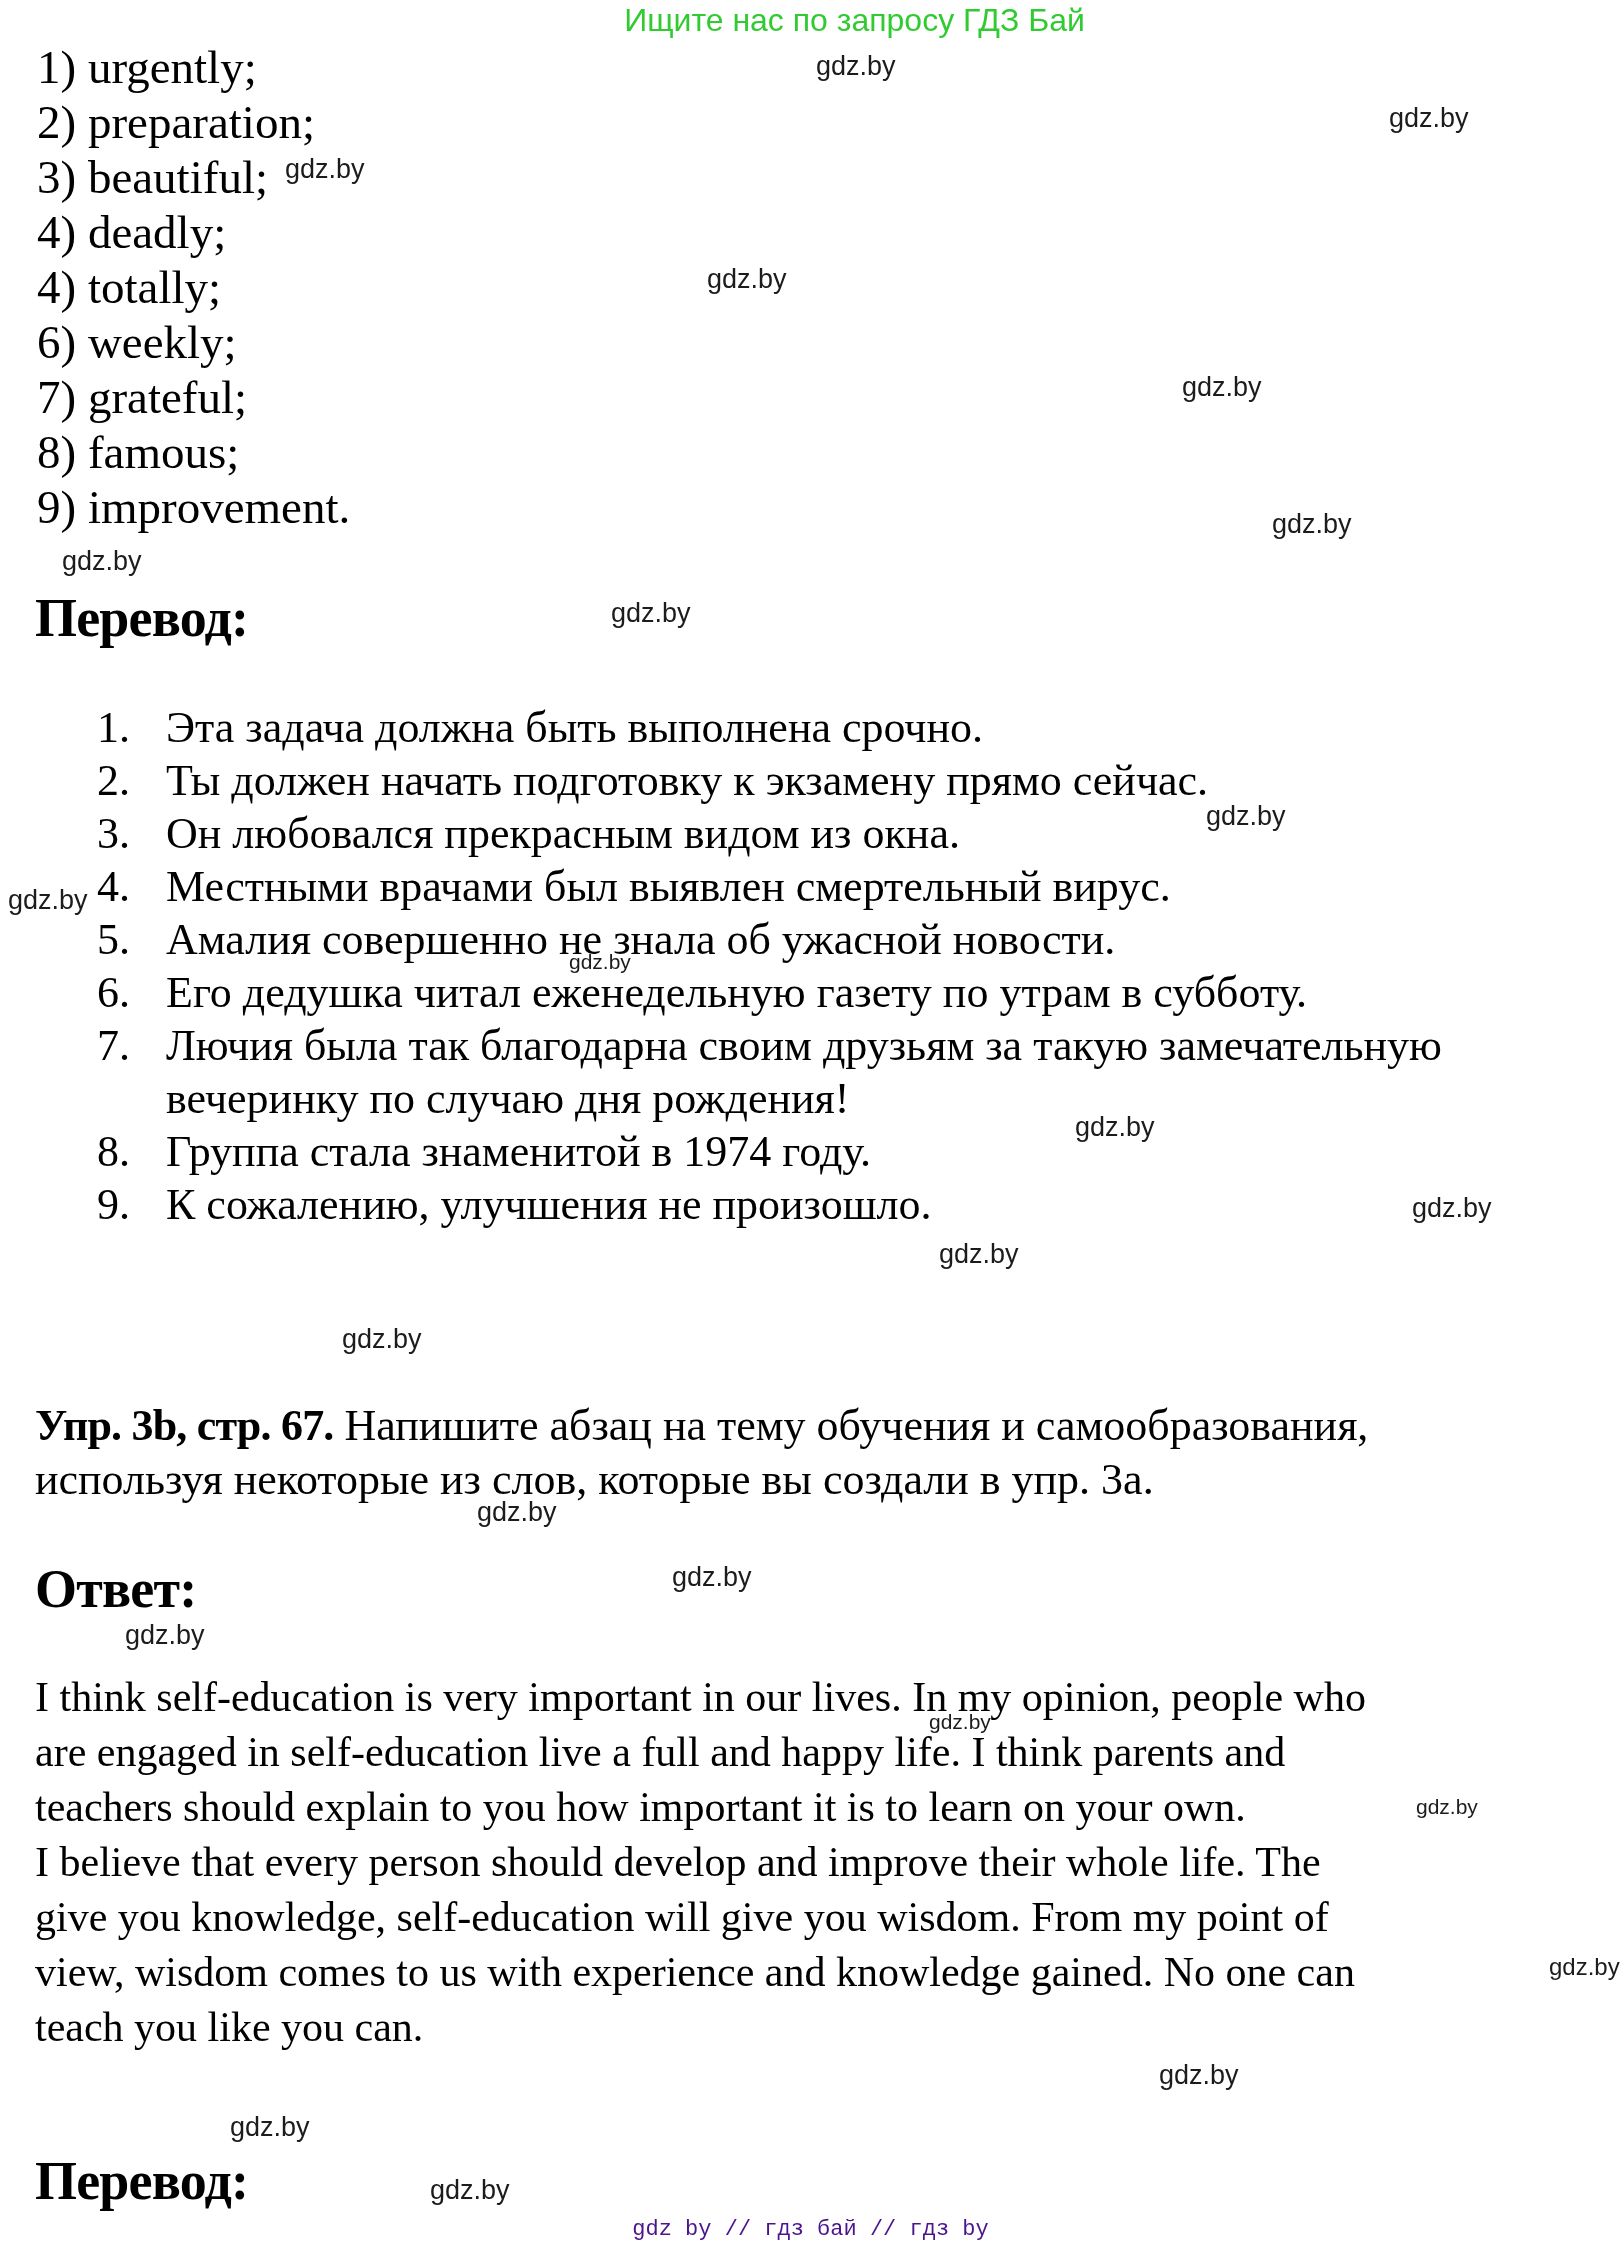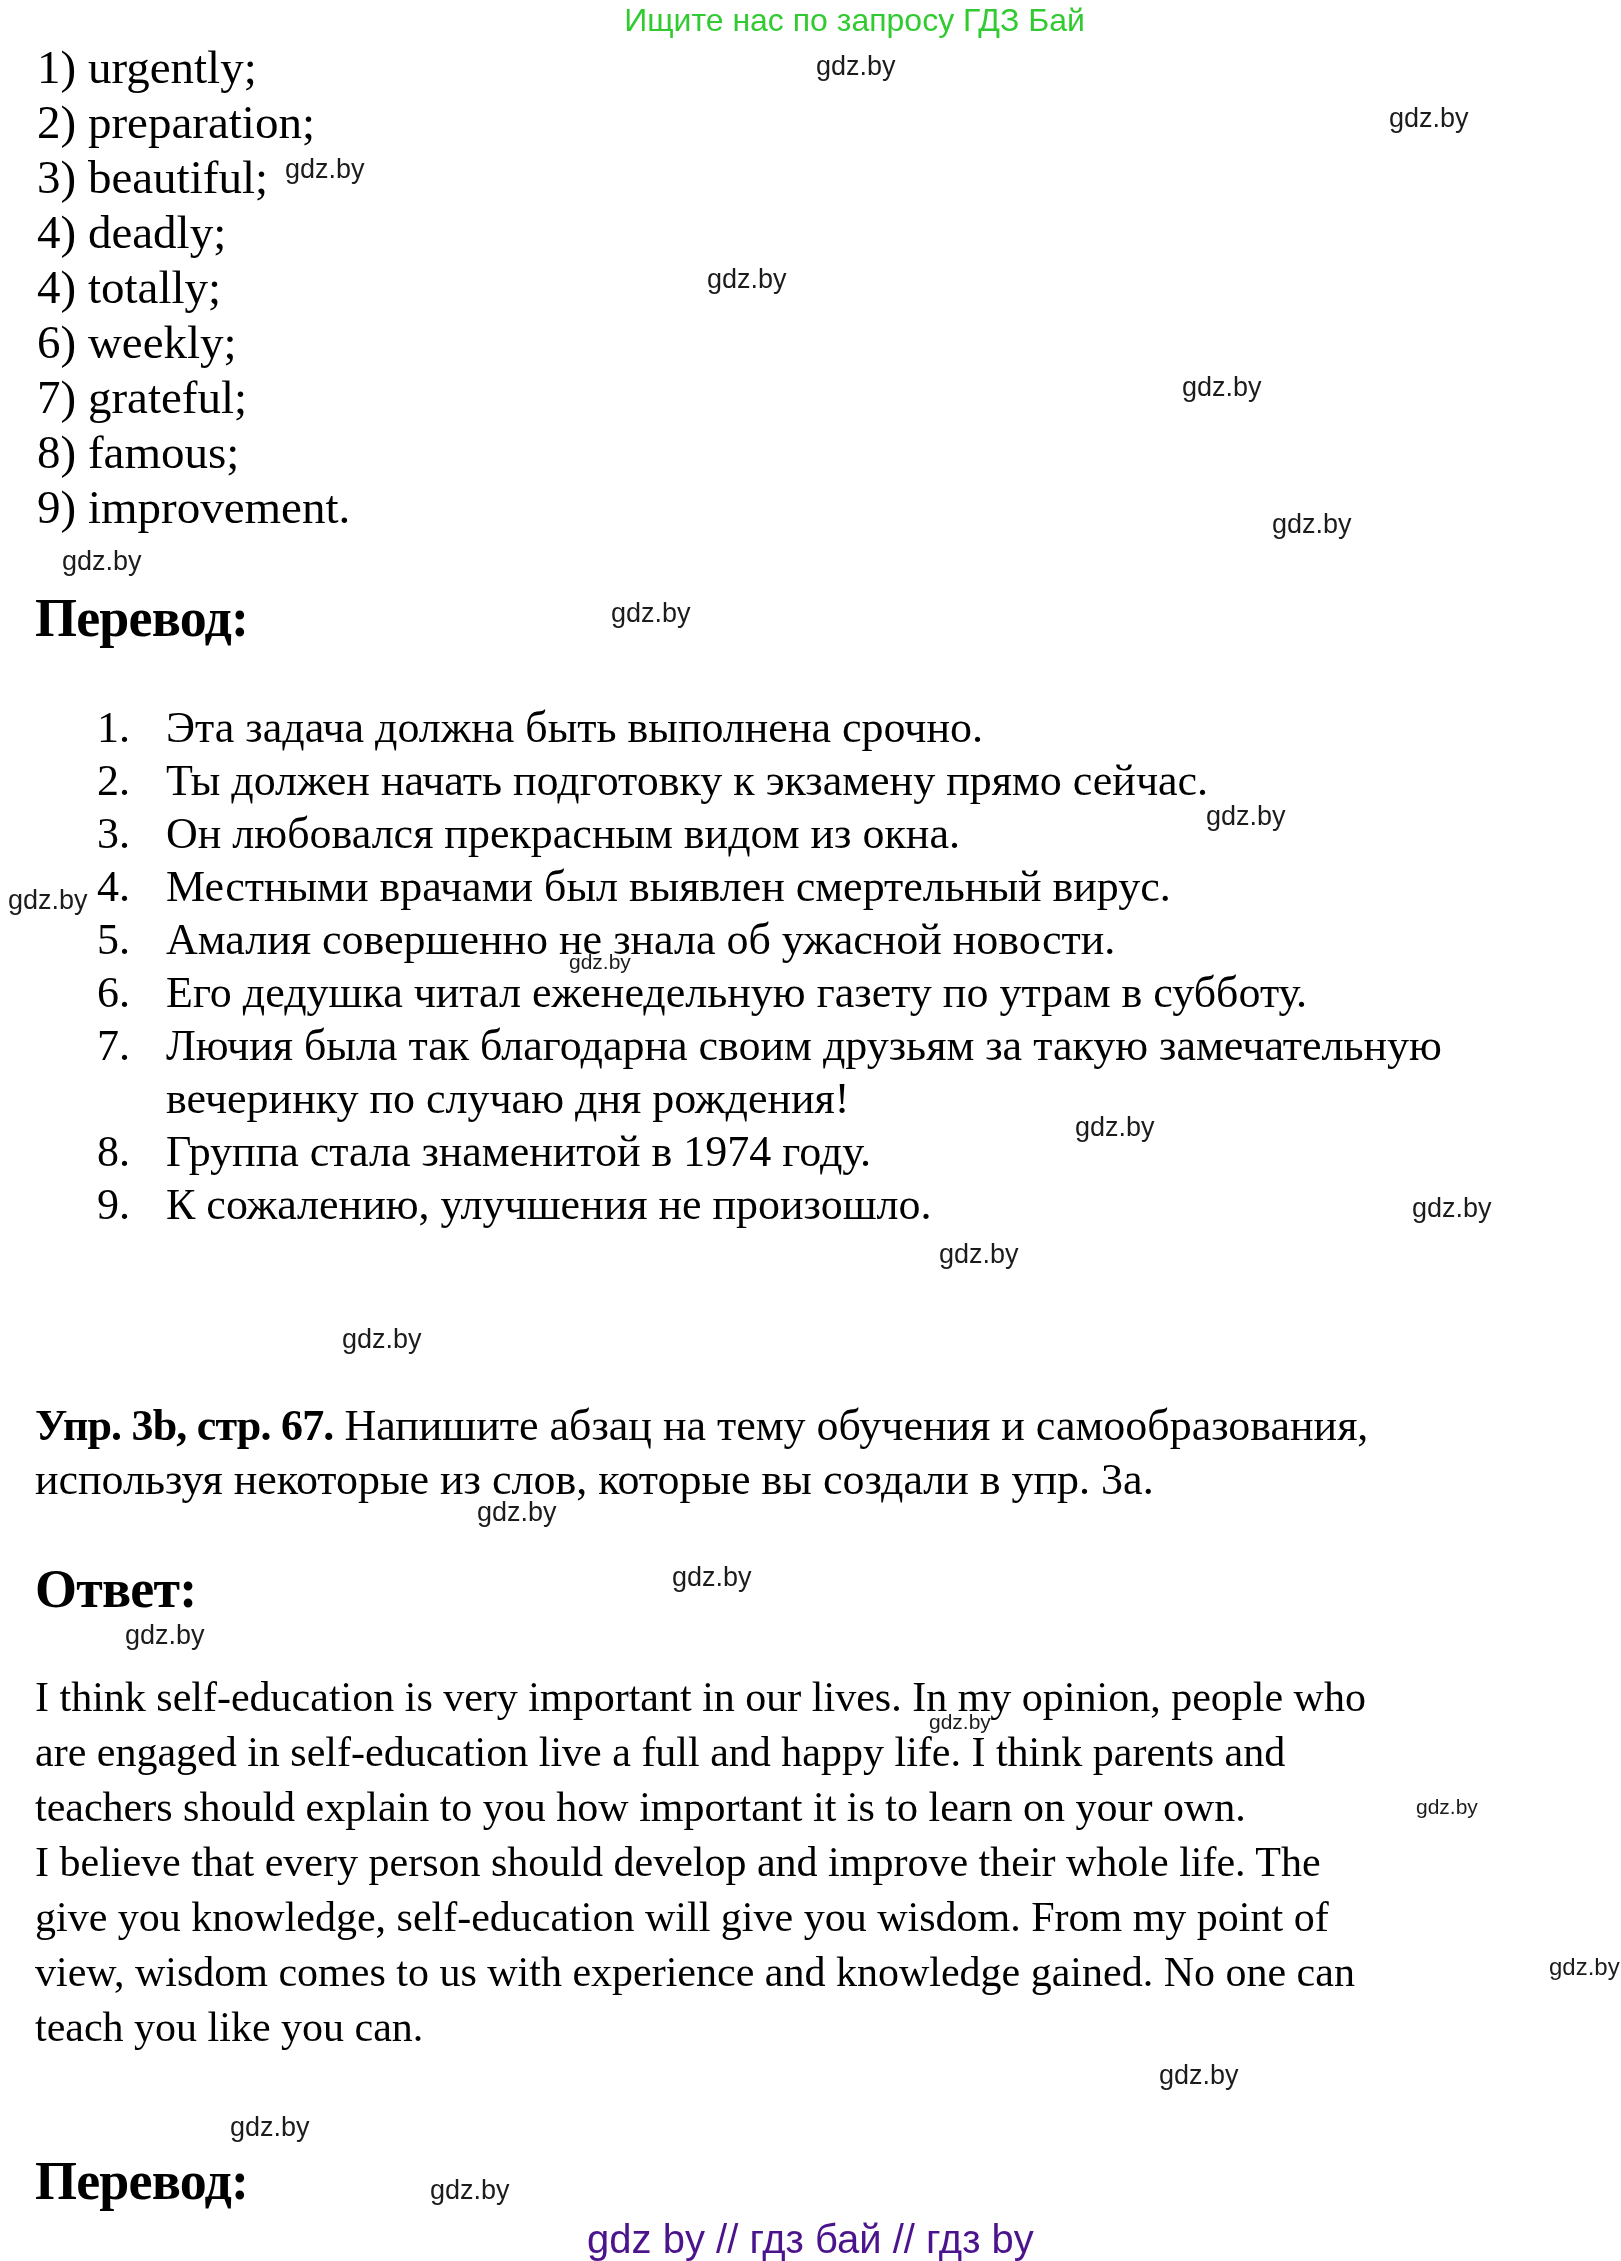--- a/index.html
+++ b/index.html
@@ -22,22 +22,22 @@
   #promo-header {
     top: 1.6px; left: 0; width: 100%;
     text-align: center;
     font-family: "Liberation Sans", "DejaVu Sans", sans-serif;
     font-size: 32px;
     font-weight: 400;
   }
   #footer-links {
     top: 2217px; left: 0; width: 100%;
     text-align: center;
-    font-family: Liberation Sans, sans-serif;
-    font-size: 40px;
+    font-family: Liberation Mono, monospace;
+    font-size: 22px;
   }
 
   
   #english-list {
     left: 37px; top: 40px;
     font-size: 47px;
     line-height: 55px;
   }
 
   

